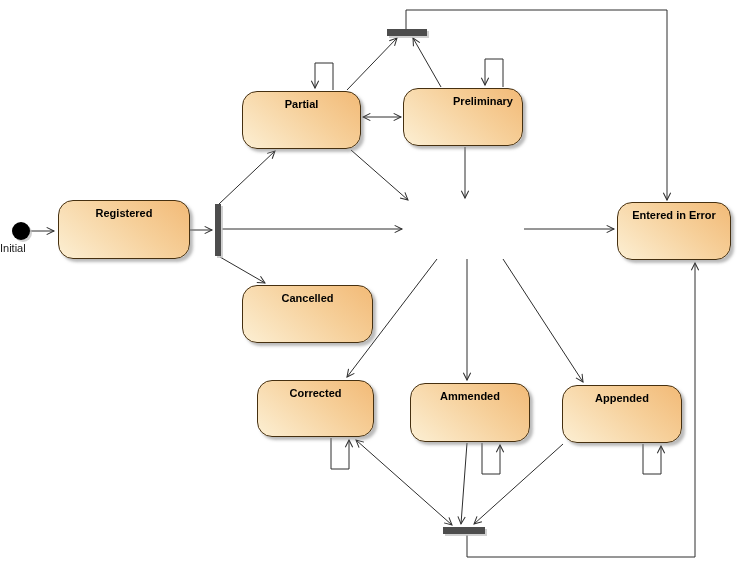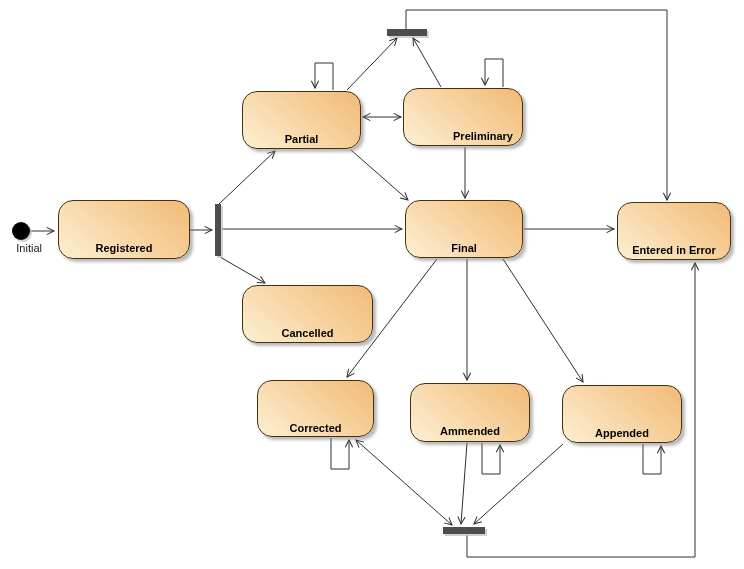--- a/index.html
+++ b/index.html
@@ -10,32 +10,32 @@
   #edges{position:absolute;left:0;top:0;width:744px;height:569px;}
   .state{
     position:absolute;box-sizing:border-box;
     border:1.5px solid #463010;border-radius:15px;
     background:linear-gradient(220deg,#f2ba77 0%,#f6cf99 40%,#fcefd3 100%);
     box-shadow:3px 3px 3px rgba(130,130,130,0.55);
     display:flex;justify-content:center;align-items:flex-start;
     padding-top:6px;
     font-size:11px;font-weight:bold;color:#000;
   }
-  .state span{pointer-events:none;margin-top:35px;}
+  .state span{pointer-events:none;}
   .st-registered {left:58px;  top:200px; width:132px; height:59px;}
   .st-partial    {left:242px; top:91px;  width:119px; height:58px;}
   .st-preliminary{left:403px; top:88px;  width:120px; height:58px;padding-left:40px;}
   .st-final      {left:405px; top:200px; width:118px; height:58px;}
   .st-cancelled  {left:242px; top:285px; width:131px; height:58px;}
   .st-entered    {left:617px; top:202px; width:114px; height:58px;}
   .st-corrected  {left:257px; top:380px; width:117px; height:57px;}
   .st-ammended   {left:410px; top:383px; width:120px; height:59px;}
   .st-appended   {left:562px; top:385px; width:120px; height:58px;}
   .initial-label{
-    position:absolute;left:0px;top:242px;width:42px;text-align:right;
+    position:absolute;left:0px;top:242px;width:42px;text-align:left;
     font-size:11px;color:#1a1a1a;font-weight:normal;
   }
 </style>
 </head>
 <body>
 
 <div id="canvas">
 
   <svg id="edges" viewBox="0 0 744 569" xmlns="http://www.w3.org/2000/svg">
     <defs>
@@ -108,23 +108,20 @@
 
   <div class="state st-registered">
     <span>Registered</span>
   </div>
   <div class="state st-partial">
     <span>Partial</span>
   </div>
   <div class="state st-preliminary">
     <span>Preliminary</span>
   </div>
-  <div class="state st-final">
-    <span>Final</span>
-  </div>
   <div class="state st-cancelled">
     <span>Cancelled</span>
   </div>
   <div class="state st-corrected">
     <span>Corrected</span>
   </div>
   <div class="state st-entered">
     <span>Entered in Error</span>
   </div>
   <div class="state st-ammended">

